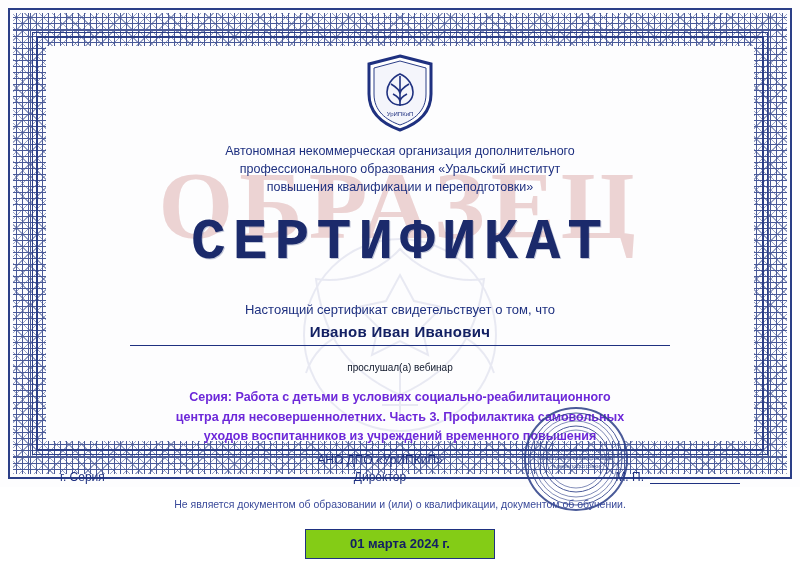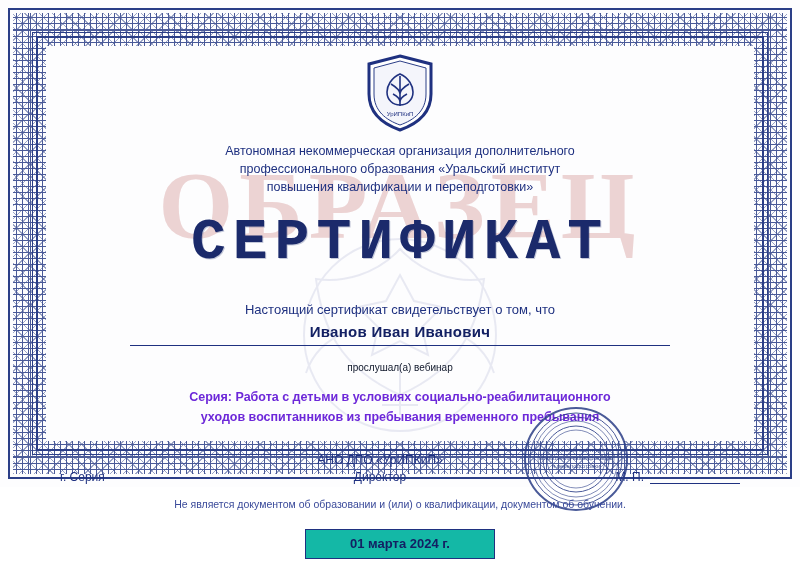--- a/index.html
+++ b/index.html
@@ -205,21 +205,21 @@
   }
 
   .date-box {
     position: absolute;
     left: 50%;
     transform: translateX(-50%);
     top: 529px;
     min-width: 190px;
     padding: 6px 20px 7px 20px;
     border: 1.5px solid #1f3180;
-    background: #14b8a6;
+    background: #84cc16;
     text-align: center;
     font-size: 13px;
     font-weight: bold;
     color: #132063;
     box-sizing: border-box;
   }
 </style>
 </head>
 <body>
 
@@ -265,21 +265,22 @@
     <div class="subtitle">Настоящий сертификат свидетельствует о том, что</div>
 
     <div class="name-line">
       <span class="name">Иванов Иван Иванович</span>
     </div>
 
     <div class="attended">прослушал(а) вебинар</div>
 
     <div class="course">
       <div>Серия: Работа с детьми в условиях социально-реабилитационного</div>
-      <div>уходов воспитанников из пребывания временного пребывания</div>
+      <div>центра для несовершеннолетних. Часть 3. Профилактика самовольных</div>
+      <div>уходов воспитанников из учреждений временного повышения</div>
     </div>
 
   </div>
 
   <svg class="seal" viewBox="0 0 108 108">
     <circle cx="54" cy="54" r="51" fill="none" stroke="#2b3e87" stroke-width="2"></circle>
     <circle cx="54" cy="54" r="46" fill="none" stroke="#2b3e87" stroke-width="1"></circle>
     <circle cx="54" cy="54" r="33" fill="none" stroke="#2b3e87" stroke-width="1"></circle>
     <g stroke="#2b3e87" stroke-width="0.7" fill="none">
       <circle cx="54" cy="54" r="42"></circle>

